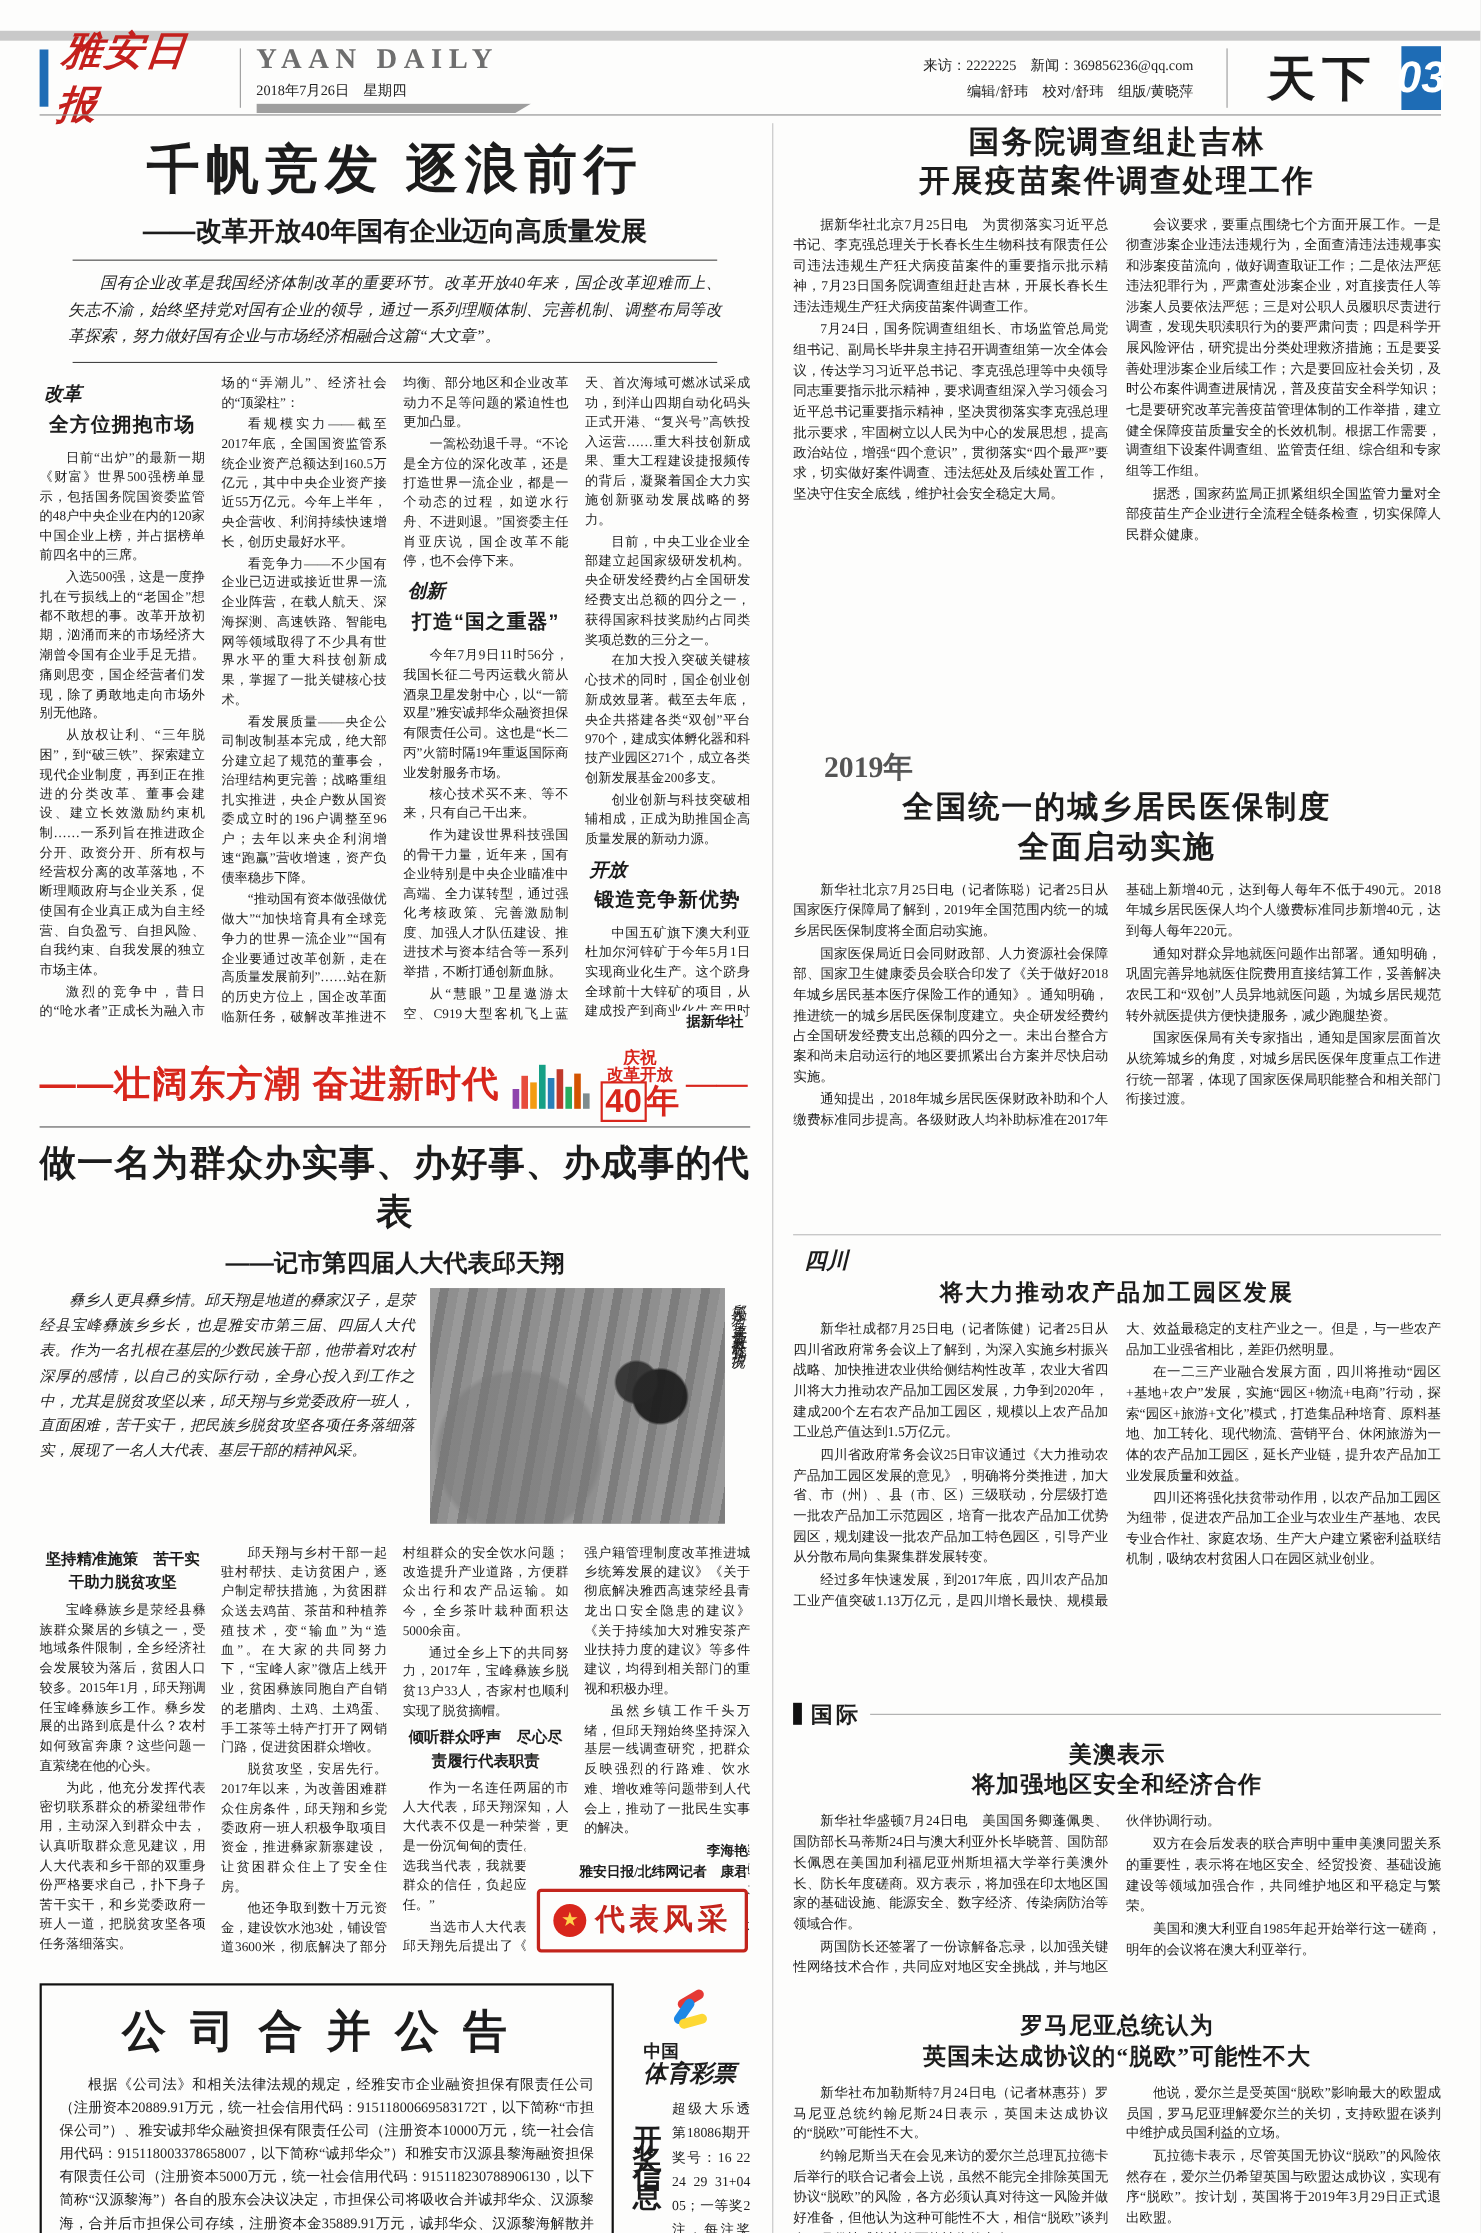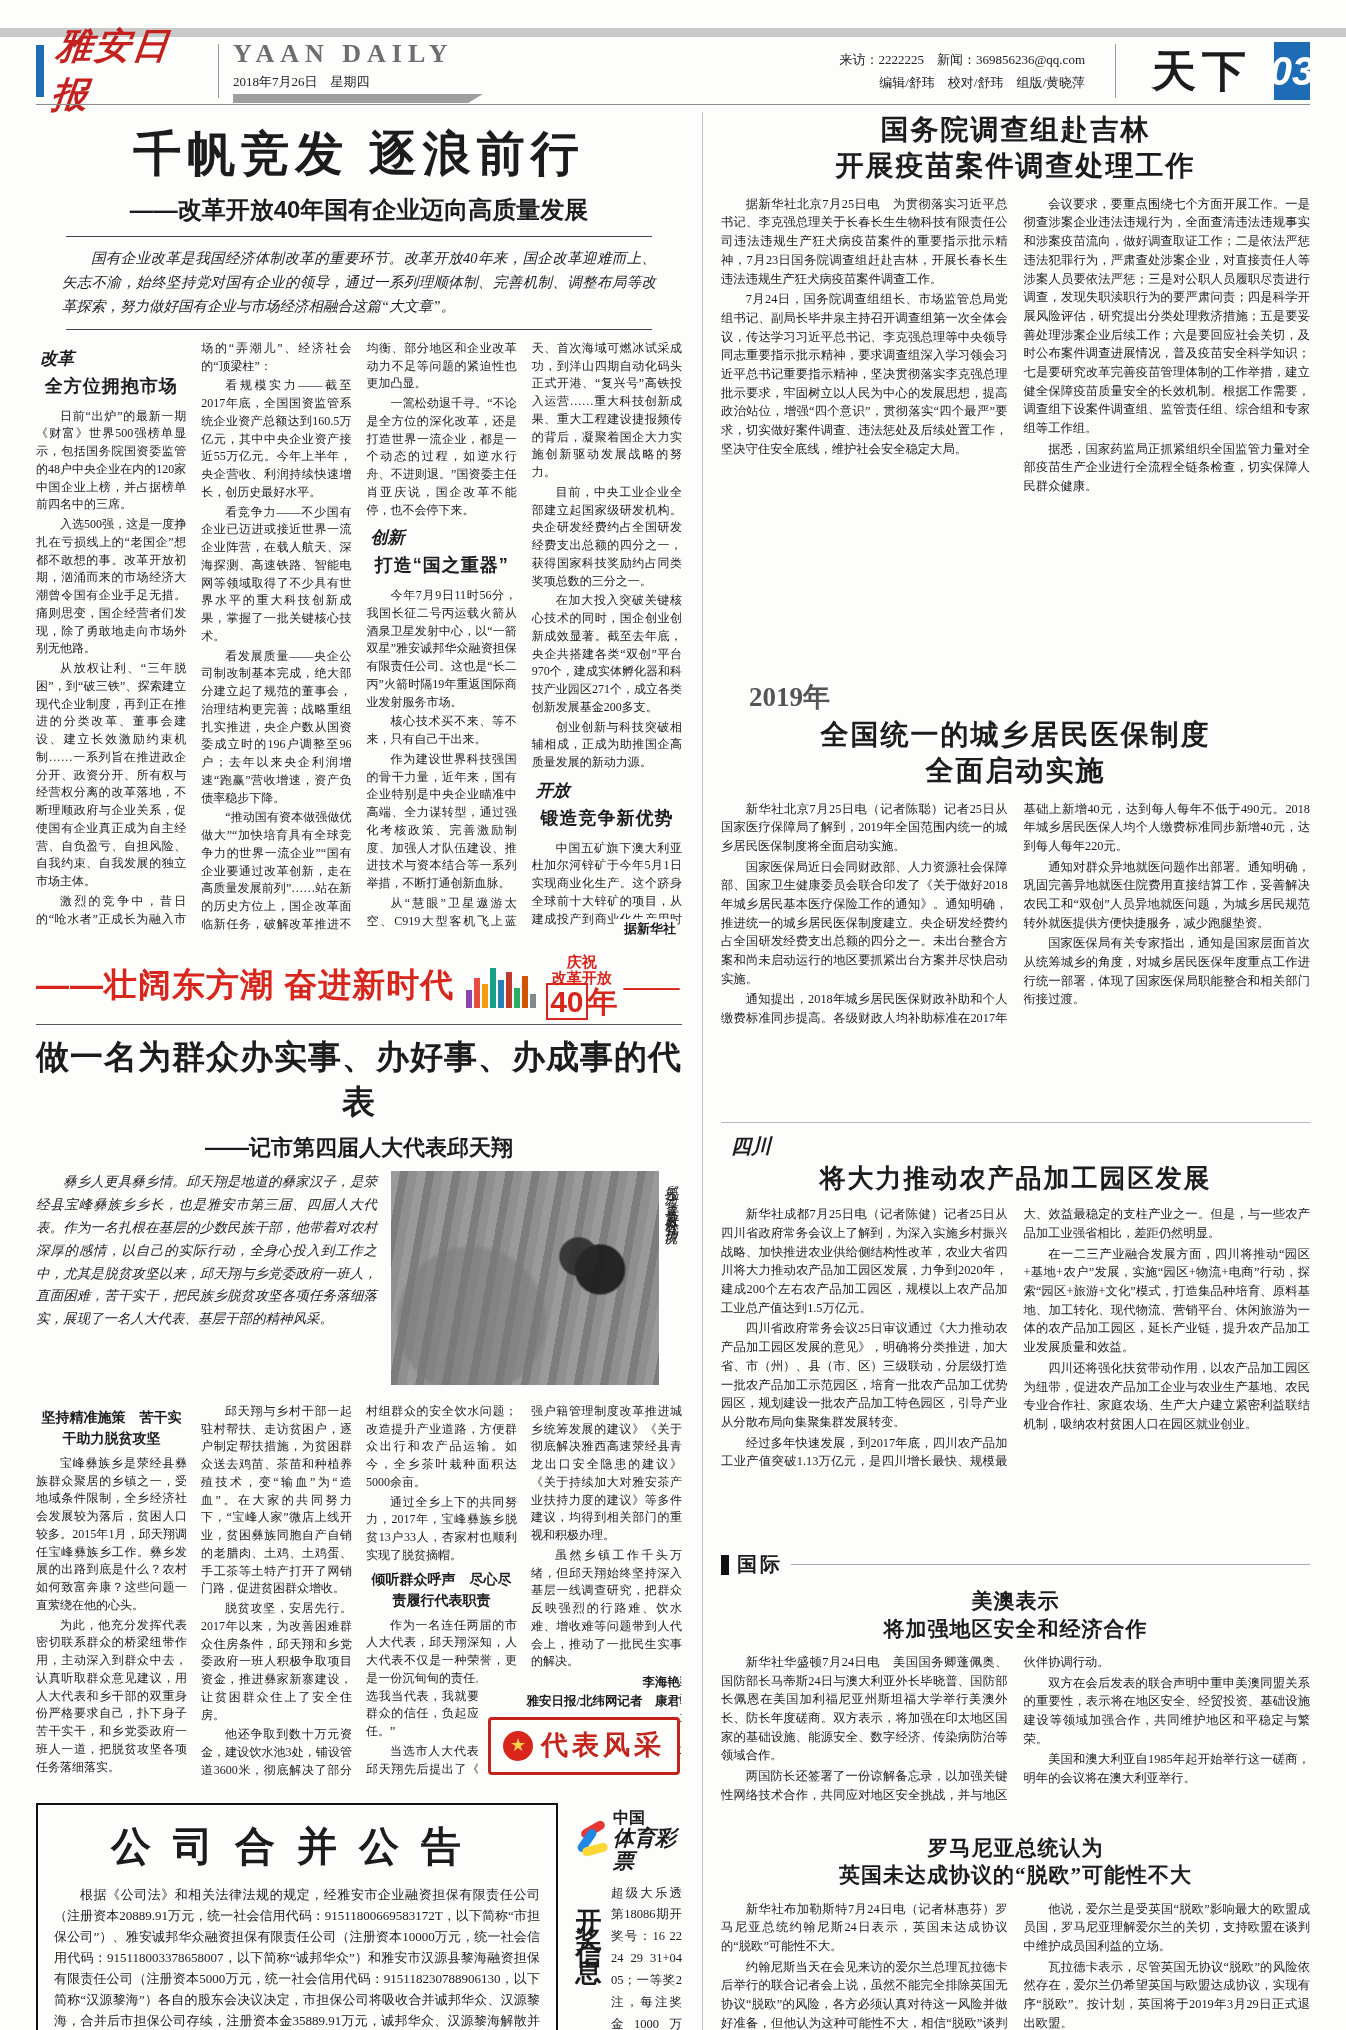--- a/index.html
+++ b/index.html
@@ -78,21 +78,21 @@
   .emblem{width:30px;height:30px;border-radius:50%;background:#d8261c;color:#ffd24a;display:flex;
           align-items:center;justify-content:center;font-size:18px;}
   .badge-text{color:#c3241c;font-size:27px;font-weight:900;font-family:"Liberation Sans",sans-serif;letter-spacing:4px;}
   
   .bottomrow{display:flex;margin-top:12px;}
   .notice{border:2.5px solid #111;width:486px;padding:10px 16px 8px 16px;}
   .notice-title{font-size:40px;font-weight:900;text-align:center;letter-spacing:22px;margin:4px 0 10px 0;}
   .notice-body{font-size:13px;line-height:1.62;}
   .notice-body .para{margin-bottom:4px;}
   .lottery{flex:1;padding:6px 0 0 14px;display:flex;flex-direction:column;}
-  .lot-brand{display:flex;align-items:center;gap:8px;}
+  .lot-brand{display:flex;align-items:center;gap:8px;flex-direction:column;}
   .lot-logo{position:relative;width:40px;height:40px;}
   .lot-logo i{position:absolute;display:block;width:26px;height:9px;border-radius:6px;}
   .lot-logo i:nth-child(1){background:#e53935;transform:rotate(-30deg);top:4px;left:8px;}
   .lot-logo i:nth-child(2){background:#1e88e5;transform:rotate(-55deg);top:15px;left:2px;}
   .lot-logo i:nth-child(3){background:#fdd835;transform:rotate(-15deg);top:24px;left:10px;}
   .lot-name{font-family:"Liberation Sans",sans-serif;font-weight:900;line-height:1.1;}
   .lot-name .l1{font-size:16px;}
   .lot-name .l2{font-size:21px;font-style:italic;}
   .lot-main{display:flex;margin-top:10px;flex:1;}
   .lot-label{writing-mode:vertical-rl;font-size:26px;font-weight:bold;letter-spacing:16px;
@@ -313,21 +313,21 @@
             <p class="para">通知提出，2018年城乡居民医保财政补助和个人缴费标准同步提高。各级财政人均补助标准在2017年基础上新增40元，达到每人每年不低于490元。2018年城乡居民医保人均个人缴费标准同步新增40元，达到每人每年220元。</p>
             <p class="para">通知对群众异地就医问题作出部署。通知明确，巩固完善异地就医住院费用直接结算工作，妥善解决农民工和“双创”人员异地就医问题，为城乡居民规范转外就医提供方便快捷服务，减少跑腿垫资。</p>
             <p class="para">国家医保局有关专家指出，通知是国家层面首次从统筹城乡的角度，对城乡居民医保年度重点工作进行统一部署，体现了国家医保局职能整合和相关部门衔接过渡。</p>
           </div>
       </article>
 
       <div class="h-sep"></div>
 
       <article class="rart">
         <div class="eyebrow-kai">四川</div>
-        <div class="rtitle" style="font-size:26px">将大力推动农产品加工园区发展</div>
+        <div class="rtitle" style="font-size:21px">将大力推动农产品加工园区发展</div>
         <div class="rbody sic-body">
             <p class="para">新华社成都7月25日电（记者陈健）记者25日从四川省政府常务会议上了解到，为深入实施乡村振兴战略、加快推进农业供给侧结构性改革，农业大省四川将大力推动农产品加工园区发展，力争到2020年，建成200个左右农产品加工园区，规模以上农产品加工业总产值达到1.5万亿元。</p>
             <p class="para">四川省政府常务会议25日审议通过《大力推动农产品加工园区发展的意见》，明确将分类推进，加大省、市（州）、县（市、区）三级联动，分层级打造一批农产品加工示范园区，培育一批农产品加工优势园区，规划建设一批农产品加工特色园区，引导产业从分散布局向集聚集群发展转变。</p>
             <p class="para">经过多年快速发展，到2017年底，四川农产品加工业产值突破1.13万亿元，是四川增长最快、规模最大、效益最稳定的支柱产业之一。但是，与一些农产品加工业强省相比，差距仍然明显。</p>
             <p class="para">在一二三产业融合发展方面，四川将推动“园区+基地+农户”发展，实施“园区+物流+电商”行动，探索“园区+旅游+文化”模式，打造集品种培育、原料基地、加工转化、现代物流、营销平台、休闲旅游为一体的农产品加工园区，延长产业链，提升农产品加工业发展质量和效益。</p>
             <p class="para">四川还将强化扶贫带动作用，以农产品加工园区为纽带，促进农产品加工企业与农业生产基地、农民专业合作社、家庭农场、生产大户建立紧密利益联结机制，吸纳农村贫困人口在园区就业创业。</p>
           </div>
       </article>
 
       <div class="intl-label">

